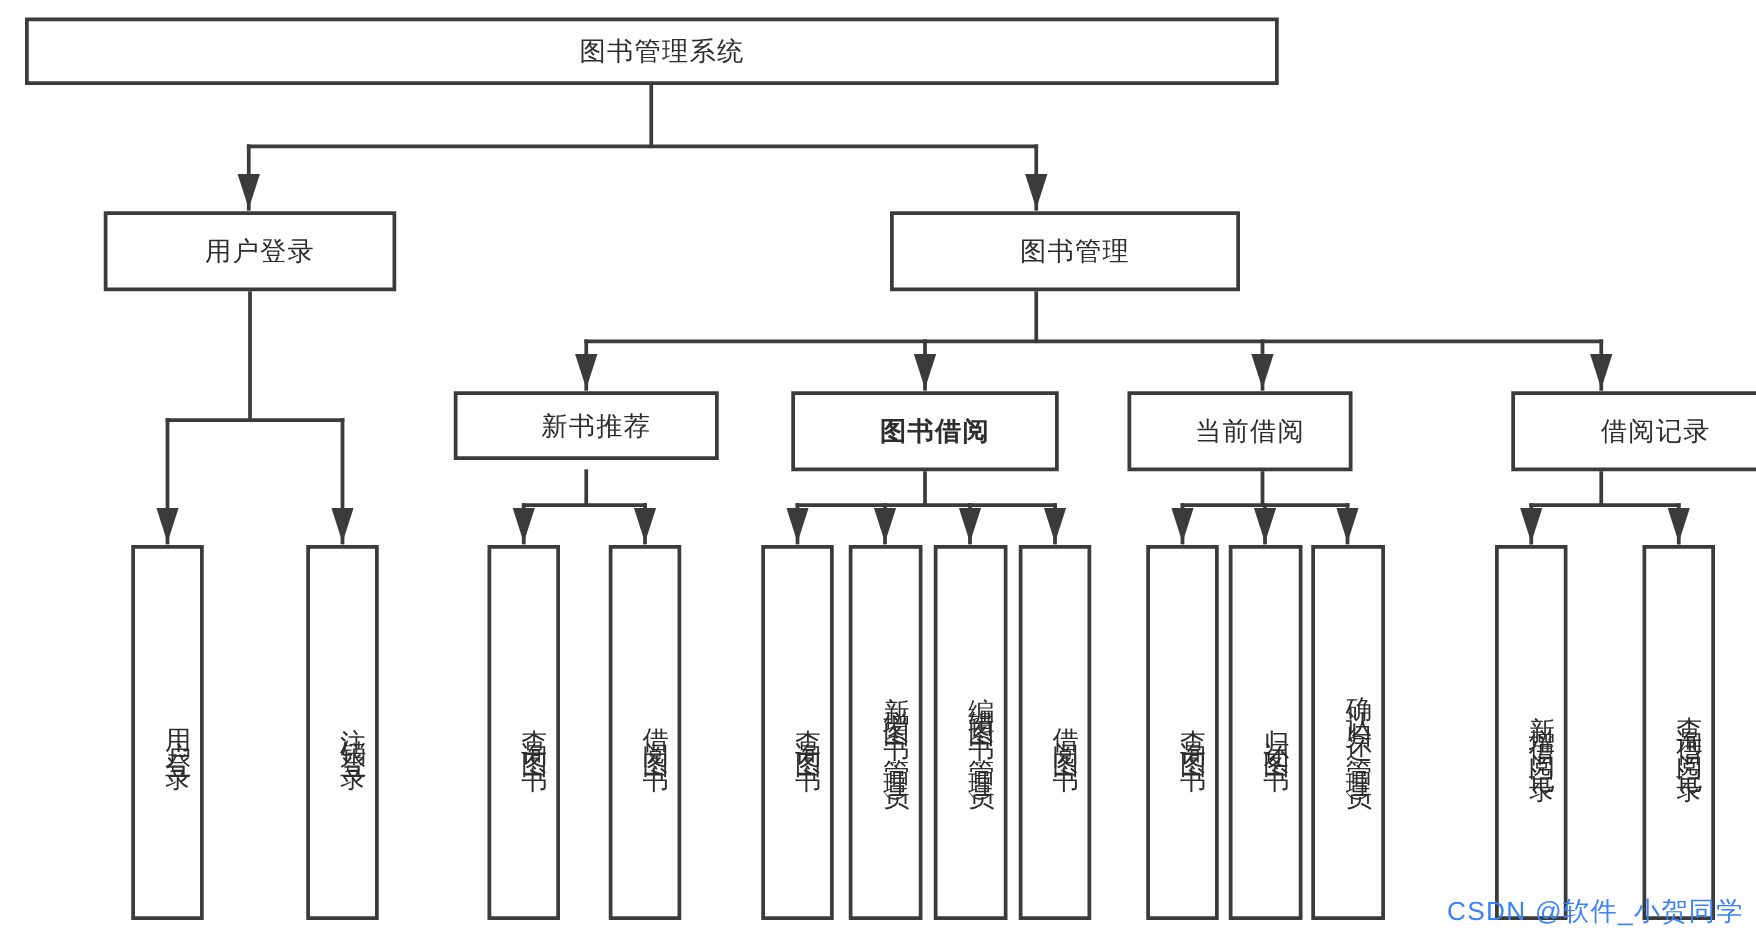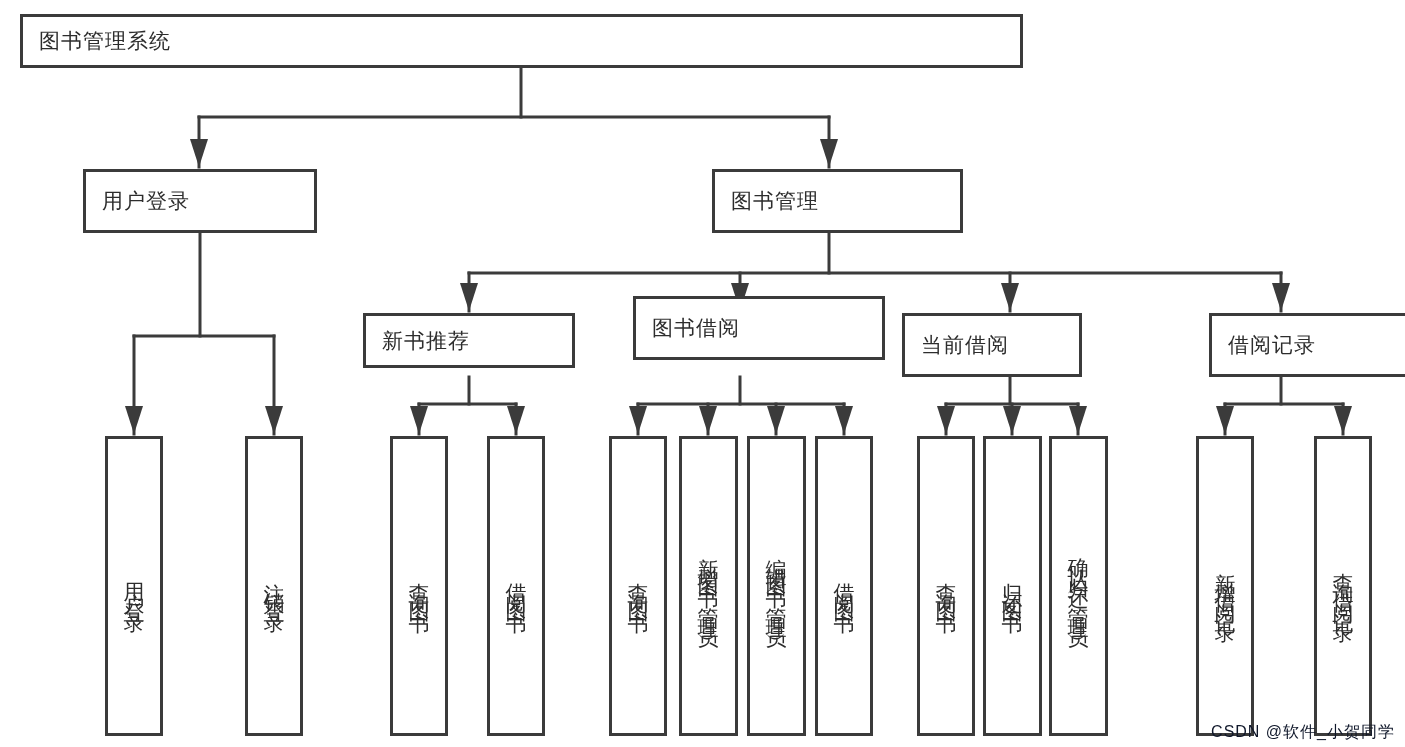--- a/index.html
+++ b/index.html
@@ -17,20 +17,21 @@
     width: 1405px; height: 747px;
     z-index: 1;
   }
   .node {
     position: absolute;
     box-sizing: border-box;
     background: #ffffff;
     border: 3px solid #3b3b3b;
     display: flex;
     align-items: center;
+    justify-content: center;
     color: #2d2d2d;
     z-index: 2;
     padding-left: 16px;
   }
   .node .hlabel {
     font-size: 21px;
     letter-spacing: 1px;
     white-space: nowrap;
   }
   .node .vlabel {
@@ -38,23 +39,23 @@
     text-orientation: mixed;
     font-size: 21px;
     line-height: 1;
     letter-spacing: 10px;
     white-space: nowrap;
   }
   .watermark {
     position: absolute;
     right: 10px;
     bottom: 4px;
-    font-size: 16px;
+    font-size: 21px;
     letter-spacing: 1px;
-    color: #0f172a;
+    color: #3b82f6;
     z-index: 5;
     white-space: nowrap;
   }
 </style>
 </head>
 <body>
 
 <div class="stage">
 
   <svg class="wires" viewBox="0 0 1405 747" xmlns="http://www.w3.org/2000/svg">
@@ -107,28 +108,28 @@
     </g>
   </svg>
 
   <div class="node" style="left:20px; top:14px; width:1003px; height:54px;">
     <span class="hlabel">图书管理系统</span>
   </div>
 
   <div class="node" style="left:83px; top:169px; width:234px; height:64px;">
     <span class="hlabel">用户登录</span>
   </div>
-  <div class="node" style="left:712px; top:169px; width:251px; height:64px;">
+  <div class="node" style="left:712px; top:169px; width:280px; height:64px;">
     <span class="hlabel">图书管理</span>
   </div>
 
   <div class="node" style="left:363px; top:313px; width:212px; height:55px;">
     <span class="hlabel">新书推荐</span>
   </div>
-  <div class="node" style="left:633px; top:296px; width:252px; height:64px;">
+  <div class="node" style="left:633px; top:313px; width:214px; height:64px;font-weight:bold;">
     <span class="hlabel">图书借阅</span>
   </div>
   <div class="node" style="left:902px; top:313px; width:180px; height:64px;">
     <span class="hlabel">当前借阅</span>
   </div>
   <div class="node" style="left:1209px; top:313px; width:215px; height:64px;font-family:Liberation Serif, serif;">
     <span class="hlabel">借阅记录</span>
   </div>
 
   <div class="node" style="left:105px; top:436px; width:58px; height:300px;">

